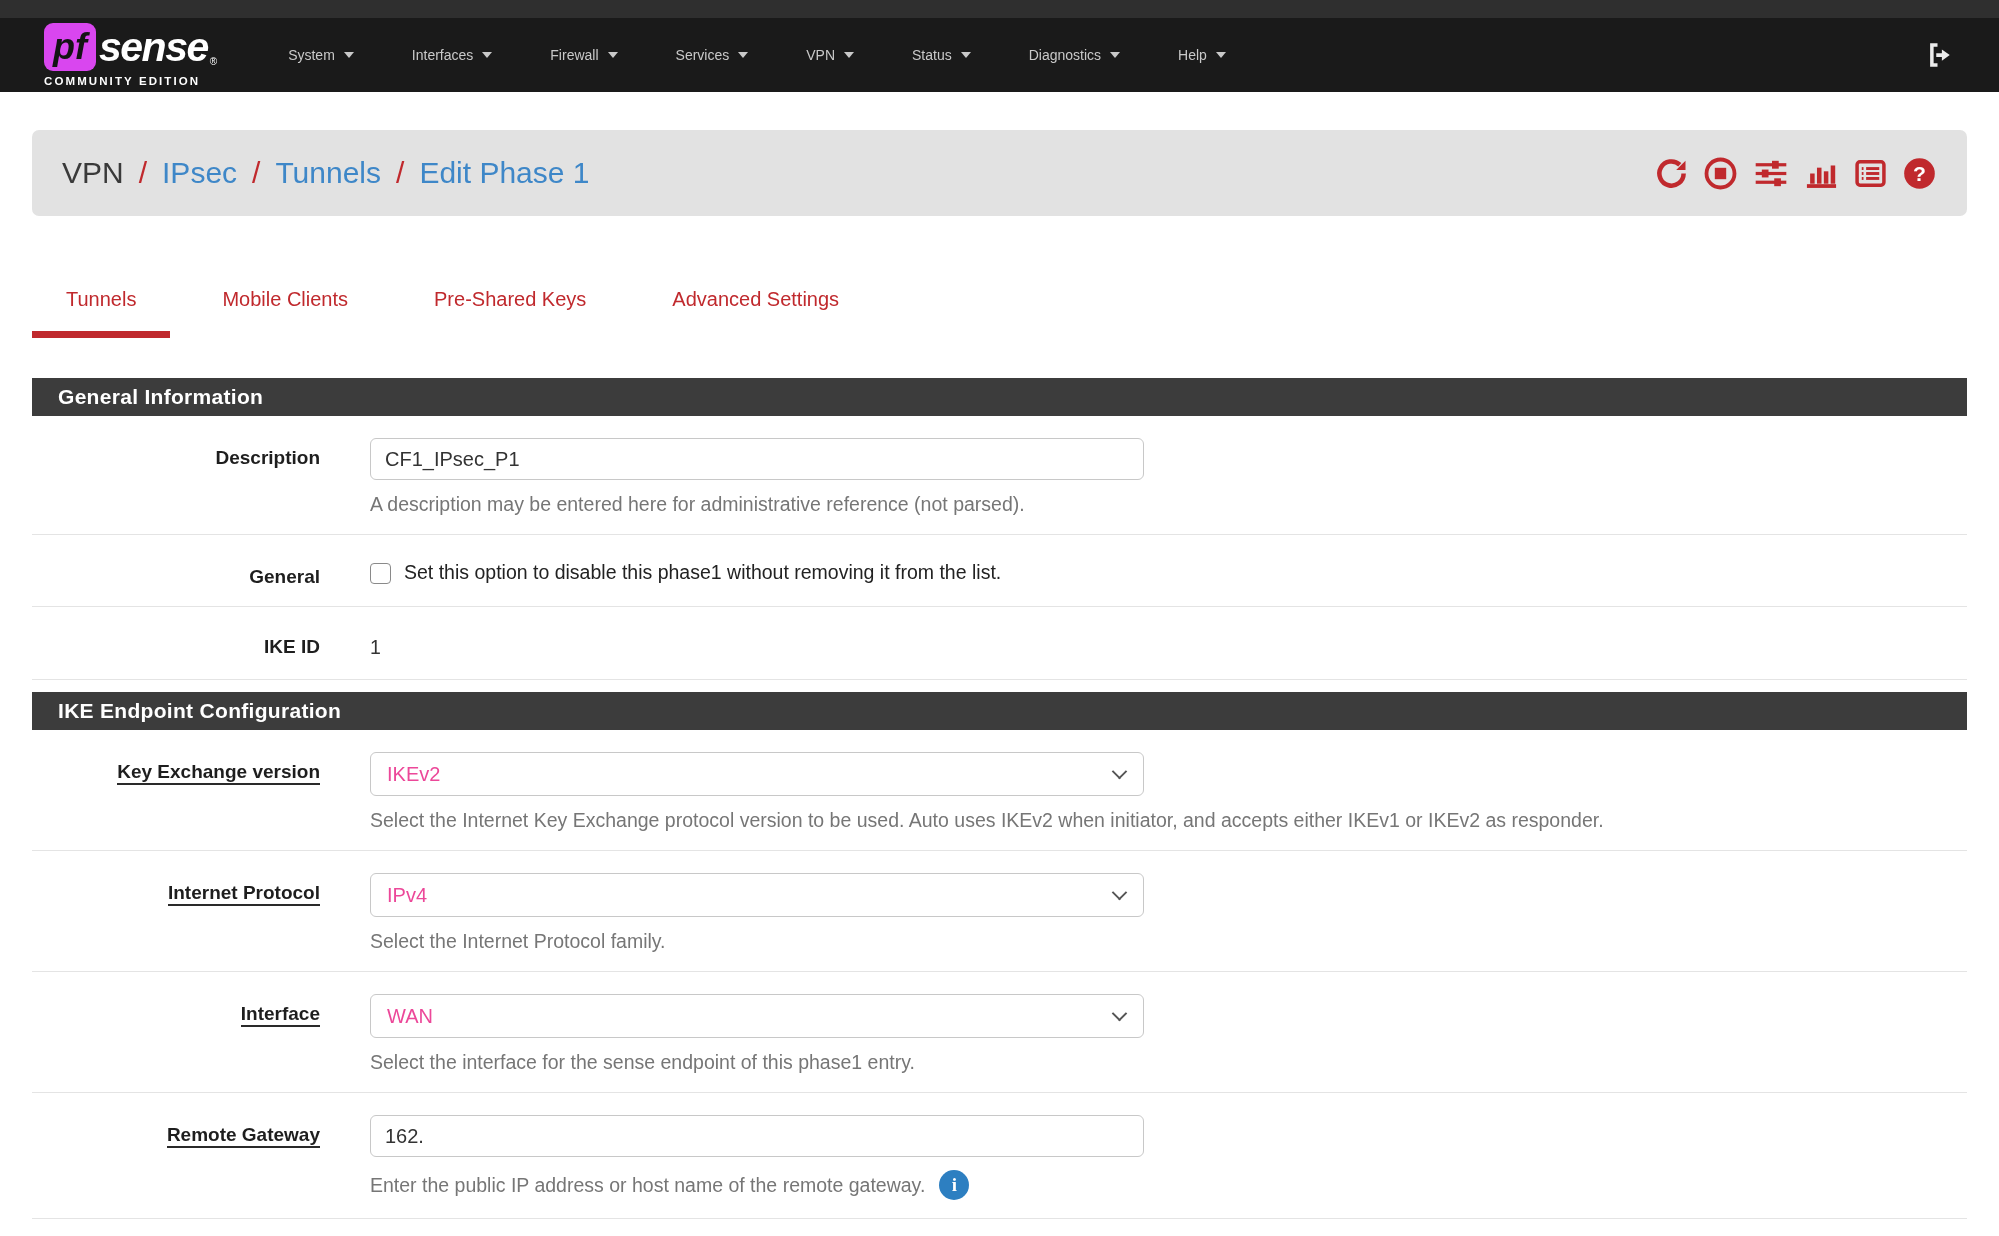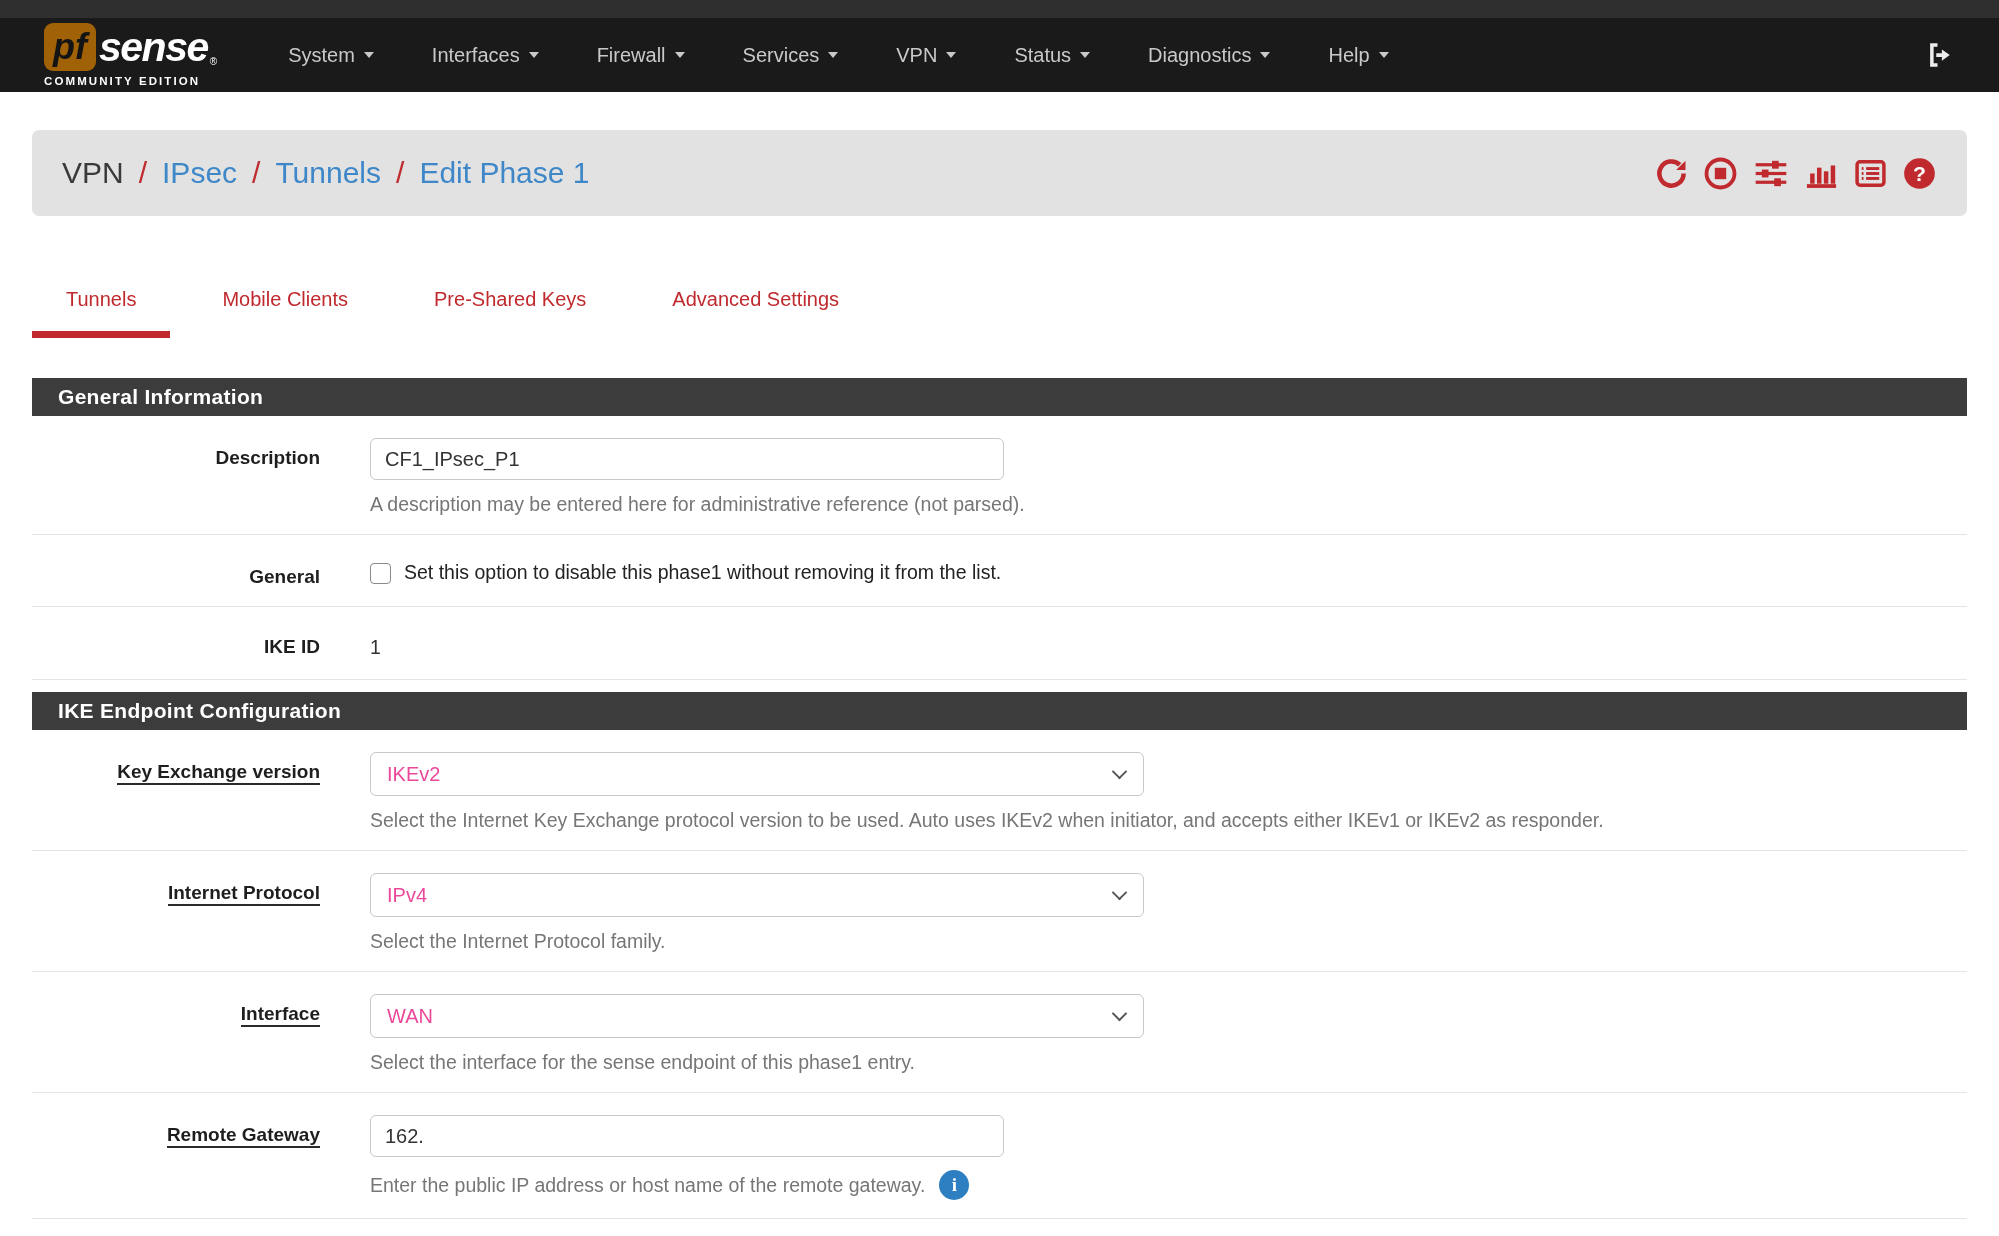--- a/index.html
+++ b/index.html
@@ -5,30 +5,30 @@
   * { margin:0; padding:0; box-sizing:border-box; }
   html,body { width:1999px; height:1236px; overflow:hidden; background:#fff;
               font-family:"Liberation Sans","DejaVu Sans",sans-serif; }
 
   
   .topstrip { height:18px; background:var(--navbar-strip,#2f2f2f); }
   .navbar { height:74px; background:var(--navbar-bg,#1a1a1a); display:flex;
             align-items:center; padding:0 44px; }
   .brand { display:flex; flex-direction:column; justify-content:center; cursor:pointer; }
   .brand-row { display:flex; align-items:center; }
-  .pf-tile { width:52px; height:48px; background:#a16207; border-radius:9px;
+  .pf-tile { width:52px; height:48px; background:#d946ef; border-radius:9px;
              display:inline-flex; align-items:center; justify-content:center;
              font-style:italic; font-weight:bold; font-size:36px; color:#141414; }
   .brand-sense { color:#fff; font-size:41px; font-weight:bold; font-style:italic;
                  letter-spacing:-1.5px; margin-left:3px; line-height:1; }
   .brand-reg { color:#fff; font-size:10px; align-self:flex-end; margin:0 0 4px 2px; }
   .brand-sub { color:#fff; font-size:11.5px; font-weight:bold; letter-spacing:2.1px;
                margin-top:4px; }
   .nav-items { display:flex; margin-left:42px; }
-  .nav-item { color:#c9c9c9; font-size:20px; padding:0 29px; display:flex;
+  .nav-item { color:#c9c9c9; font-size:14px; padding:0 29px; display:flex;
               align-items:center; gap:9px; text-decoration:none; cursor:pointer; }
   .caret { width:0; height:0; border-left:5.5px solid transparent;
            border-right:5.5px solid transparent; border-top:6.5px solid #c9c9c9; }
   .nav-right { margin-left:auto; color:#ededed; display:flex; align-items:center; cursor:pointer; }
 
   
   .crumb-panel { margin:38px 32px 0; height:86px; background:var(--breadcrumb-bg,#e2e2e2);
                  border-radius:7px; display:flex; align-items:center; padding:0 30px; }
   .crumb-text { font-size:30px; display:flex; gap:15px; align-items:center; }
   .crumb-plain { color:#3a3a3a; }
@@ -49,21 +49,21 @@
   .section-header { height:38px; background:var(--section-header-bg,#3c3c3c); color:#fff;
                     font-weight:bold; font-size:21px; display:flex; align-items:center;
                     padding:0 26px; letter-spacing:.3px; margin-top:40px; }
   .section-header.tight { margin-top:12px; }
   .row { display:flex; padding:22px 0 18px; border-bottom:1px solid #e4e4e4; }
   .row.row-compact { padding:20px 0; }
   .label-col { width:288px; flex:none; text-align:right; padding-top:9px; }
   .lbl { font-weight:bold; font-size:19px; color:#1e1e1e; }
   .lbl-u { border-bottom:2px solid #2a2a2a; padding-bottom:1px; }
   .ctl-col { margin-left:50px; flex:1; }
-  .text-input { width:634px; height:42px; border:1px solid #c8c8c8; border-radius:6px;
+  .text-input { width:774px; height:42px; border:1px solid #c8c8c8; border-radius:6px;
                 padding:0 14px; font-size:20px; color:#333; background:#fff;
                 font-family:inherit; }
   .help { margin-top:13px; font-size:19.5px; color:var(--help-text,#767676);
           display:flex; align-items:center; }
   .select { width:774px; height:44px; border:1px solid #c8c8c8; border-radius:6px;
             display:flex; align-items:center; padding:0 16px; font-size:20px;
             color:#ec4899; position:relative; background:#fff; cursor:pointer; }
   .chev { position:absolute; right:18px; top:50%; width:11px; height:11px;
           border-right:2px solid #555; border-bottom:2px solid #555;
           transform:translateY(-72%) rotate(45deg); }

